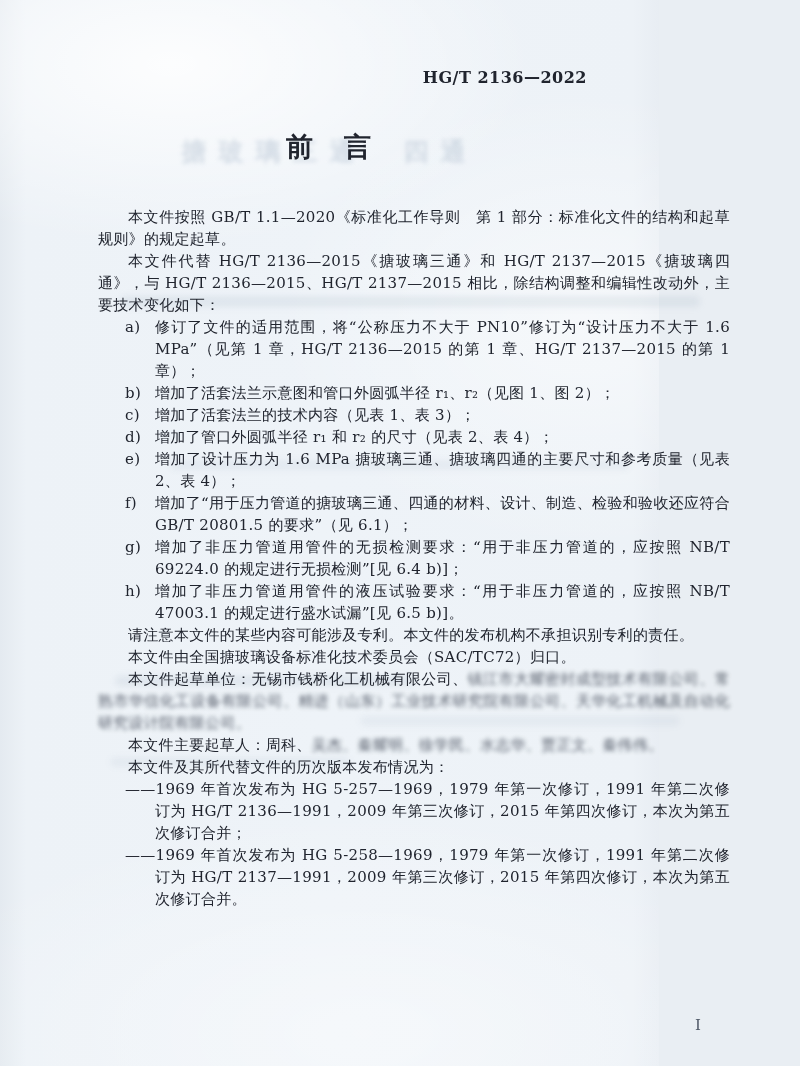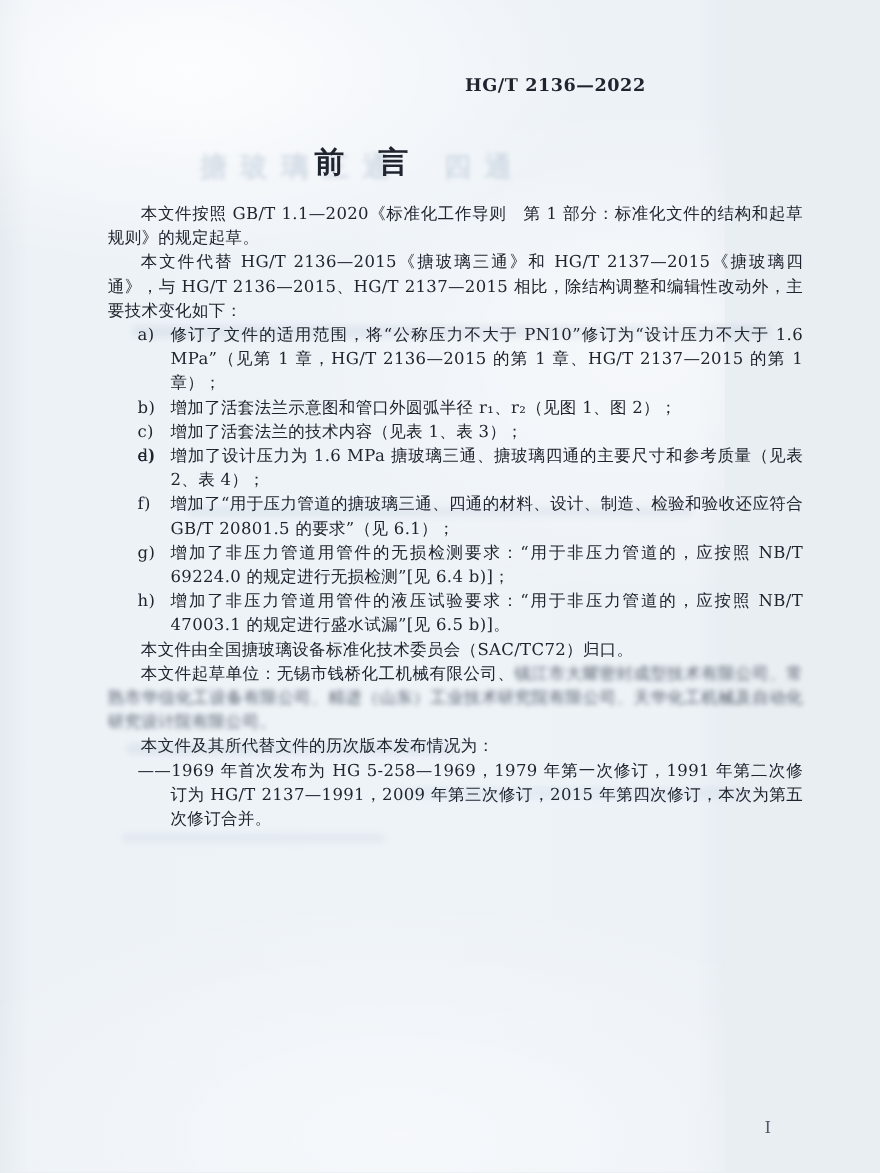--- a/index.html
+++ b/index.html
@@ -25,21 +25,21 @@
     position:absolute; top:135px; left:0; right:0; text-align:center;
     font-size:25px; font-weight:700; letter-spacing:12px;
     color:#9fb0c4; opacity:.38; filter:blur(2px);
     pointer-events:none;
   }
   .title {
     position:absolute; top:129px; left:0; right:0; margin:0;
     text-align:center; font-size:27px; font-weight:700; letter-spacing:2px;
   }
   .body-text {
-    position:absolute; top:183px; left:98px; width:632px;
+    position:absolute; top:206px; left:98px; width:632px;
     font-size:15px; line-height:22px; letter-spacing:.3px;
     text-align:justify;
   }
   .body-text p { margin:0; }
   .indent { text-indent:2em; }
   .change-item { position:relative; padding-left:57px; }
   .change-item .marker { position:absolute; left:27px; }
   .hist-item { padding-left:57px; text-indent:-30px; }
   .redacted {
     color:#39414f; filter:blur(2.2px); opacity:.85;
@@ -88,47 +88,51 @@
       <div class="change-item">
         <span class="marker">b)</span>
         <span>增加了活套法兰示意图和管口外圆弧半径 r₁、r₂（见图 1、图 2）；</span>
       </div>
       <div class="change-item">
         <span class="marker">c)</span>
         <span>增加了活套法兰的技术内容（见表 1、表 3）；</span>
       </div>
       <div class="change-item">
         <span class="marker">d)</span>
+        <span>增加了管口外圆弧半径 r₁ 和 r₂ 的尺寸（见表 2、表 4）；</span>
       </div>
       <div class="change-item">
         <span class="marker">e)</span>
         <span>增加了设计压力为 1.6 MPa 搪玻璃三通、搪玻璃四通的主要尺寸和参考质量（见表 2、表 4）；</span>
       </div>
       <div class="change-item">
         <span class="marker">f)</span>
         <span>增加了“用于压力管道的搪玻璃三通、四通的材料、设计、制造、检验和验收还应符合 GB/T 20801.5 的要求”（见 6.1）；</span>
       </div>
       <div class="change-item">
         <span class="marker">g)</span>
         <span>增加了非压力管道用管件的无损检测要求：“用于非压力管道的，应按照 NB/T 69224.0 的规定进行无损检测”[见 6.4 b)]；</span>
       </div>
       <div class="change-item">
         <span class="marker">h)</span>
         <span>增加了非压力管道用管件的液压试验要求：“用于非压力管道的，应按照 NB/T 47003.1 的规定进行盛水试漏”[见 6.5 b)]。</span>
       </div>
     </div>
 
+    <p class="indent">请注意本文件的某些内容可能涉及专利。本文件的发布机构不承担识别专利的责任。</p>
     <p class="indent">本文件由全国搪玻璃设备标准化技术委员会（SAC/TC72）归口。</p>
 
     <p class="indent"><span>本文件起草单位：无锡市钱桥化工机械有限公司、</span><span class="redacted">镇江市大耀密封成型技术有限公司、常熟市华信化工设备有限公司、精进（山东）工业技术研究院有限公司、天华化工机械及自动化研究设计院有限公司。</span></p>
 
+    <p class="indent"><span>本文件主要起草人：周科、</span><span class="redacted">吴杰、秦耀明、徐学民、水志华、贾正文、秦伟伟。</span></p>
 
     <p class="indent">本文件及其所代替文件的历次版本发布情况为：</p>
 
     <div>
+      <p class="hist-item">——1969 年首次发布为 HG 5-257—1969，1979 年第一次修订，1991 年第二次修订为 HG/T 2136—1991，2009 年第三次修订，2015 年第四次修订，本次为第五次修订合并；</p>
       <p class="hist-item">——1969 年首次发布为 HG 5-258—1969，1979 年第一次修订，1991 年第二次修订为 HG/T 2137—1991，2009 年第三次修订，2015 年第四次修订，本次为第五次修订合并。</p>
     </div>
 
   </div>
 
   <div class="page-number">I</div>
 
 </div>
 
 </body></html>

